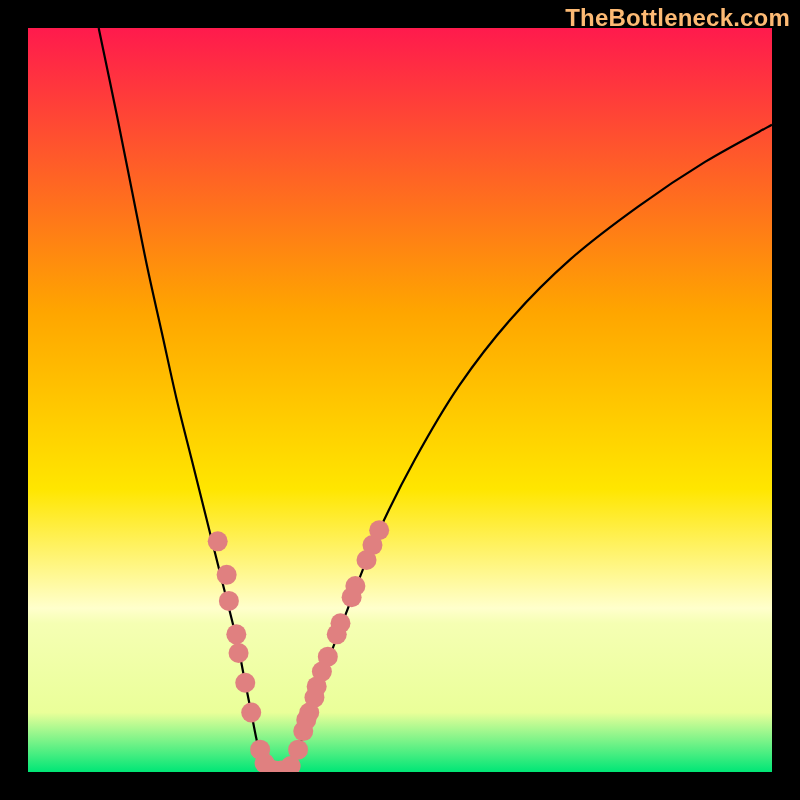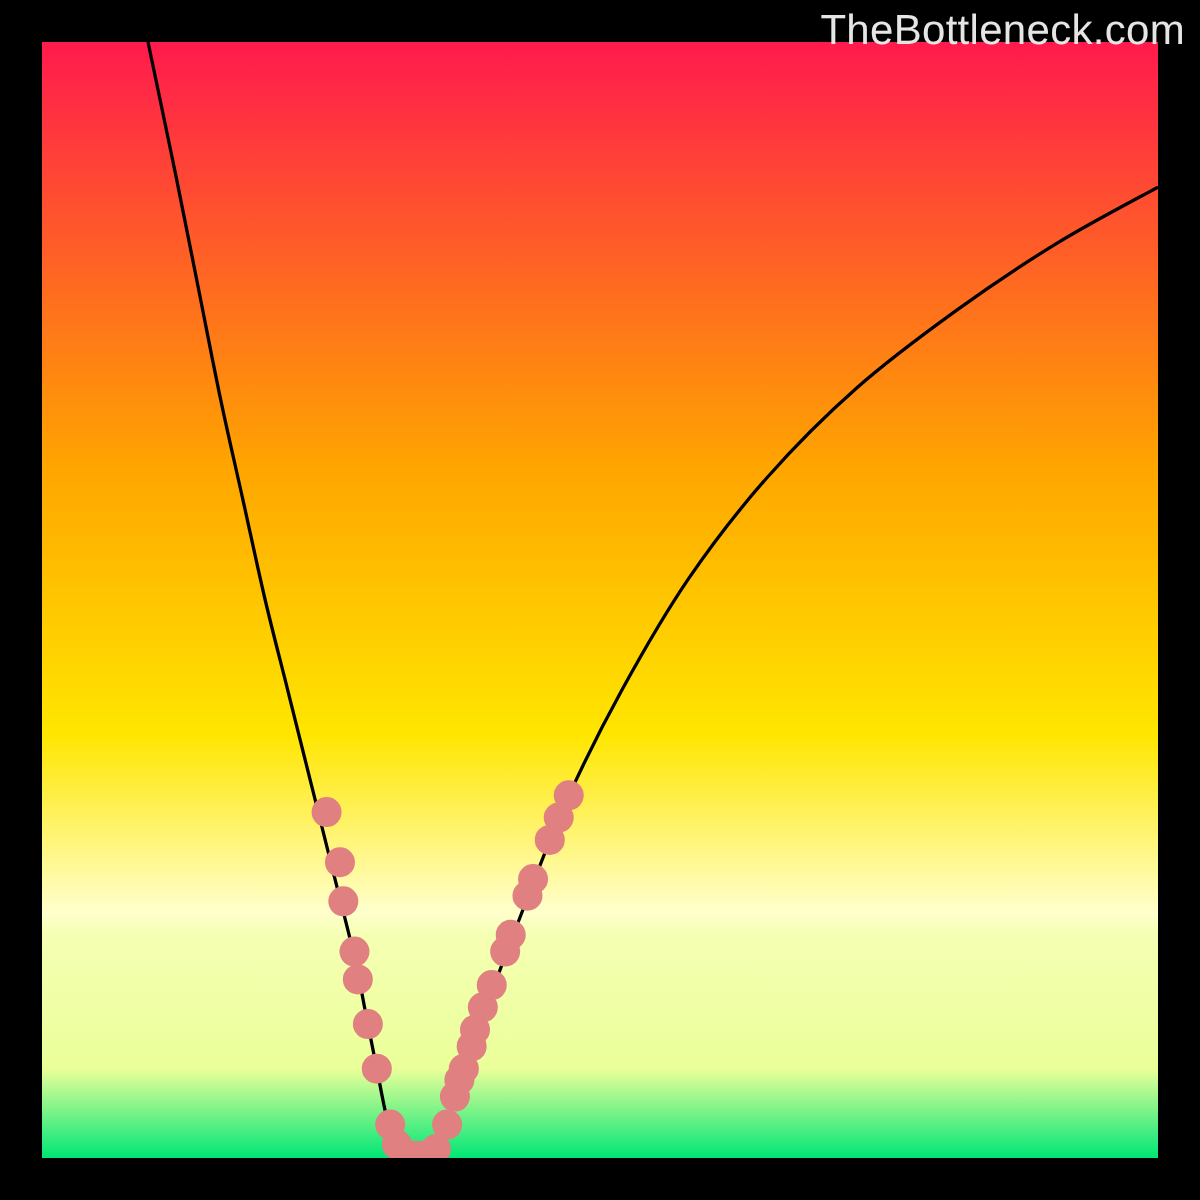--- a/index.html
+++ b/index.html
@@ -24,23 +24,23 @@
     top: 28px;
     width: 744px;
     height: 744px;
     overflow: hidden;
   }
   .watermark {
     position: absolute;
     top: 4px;
     right: 10px;
     font-family: Arial, Helvetica, sans-serif;
-    font-size: 28px;
-    color: #e5e5e5;
-    font-weight: 400;
+    font-size: 24px;
+    color: #fdba74;
+    font-weight: 700;
     letter-spacing: 0.2px;
   }
 </style>
 </head>
 <body>
 
 <div class="frame">
   <div class="plot">
     <svg width="744" height="744" viewBox="0 0 744 744">
       <defs>

